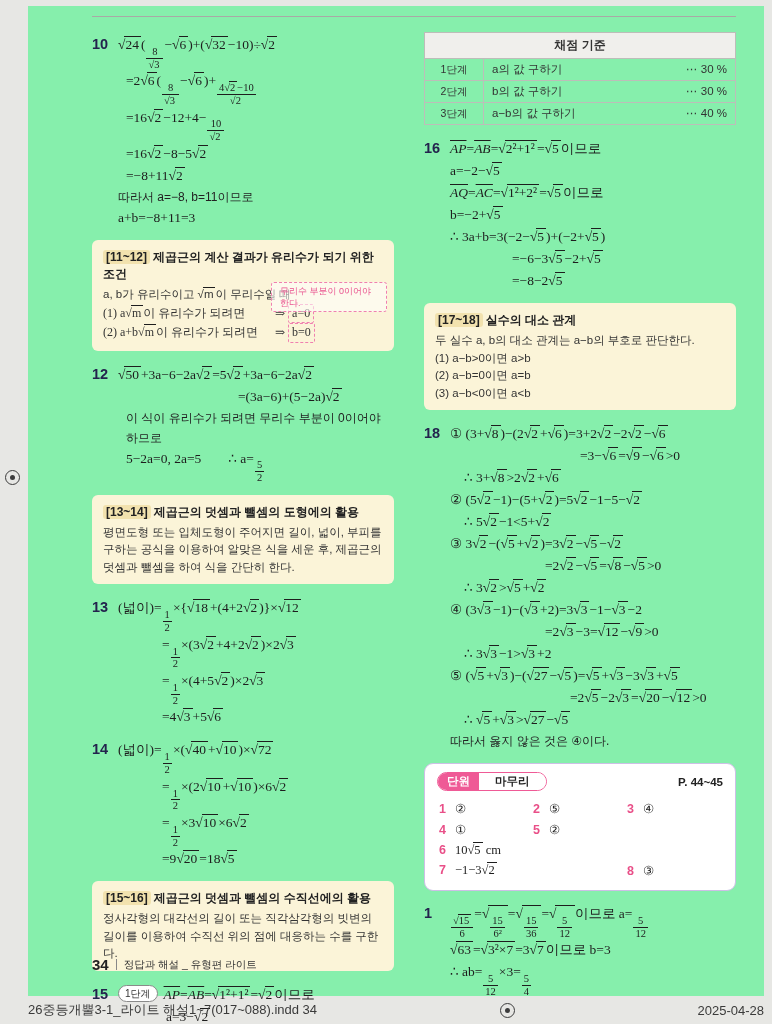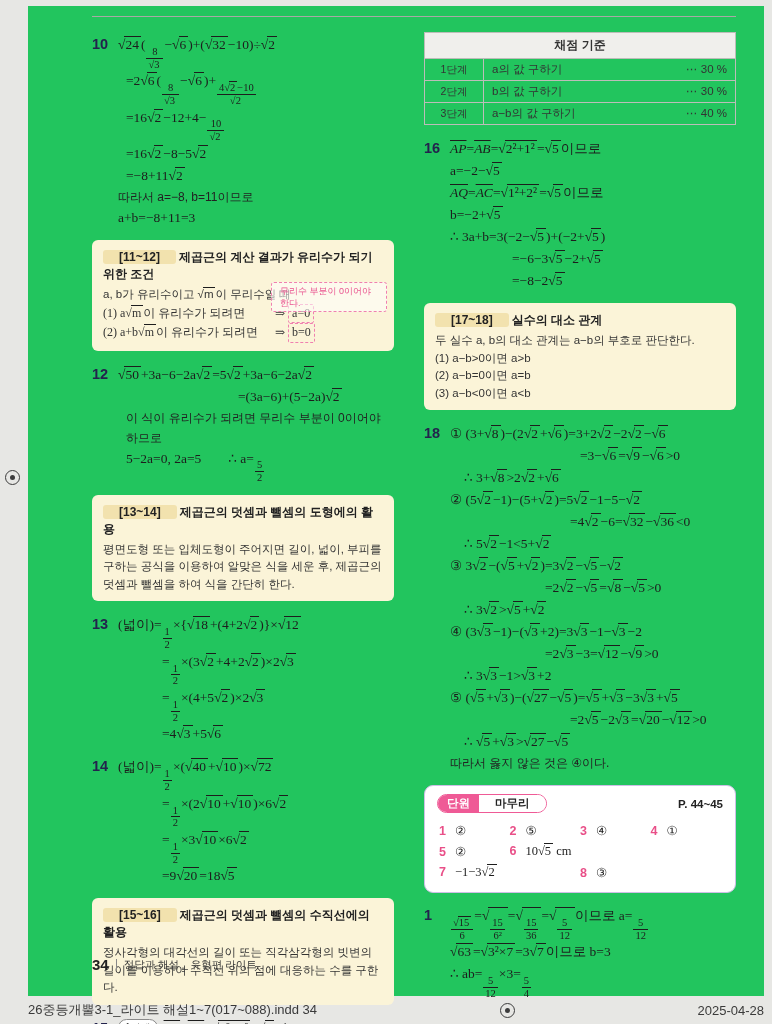--- a/index.html
+++ b/index.html
@@ -1,18 +1,18 @@
 <!DOCTYPE html>
 <html><head>
 <meta charset="utf-8">
 <style>
   html,body{margin:0;padding:0;}
   body{width:772px;height:1024px;font-family:"Liberation Sans","DejaVu Sans",sans-serif;}
   .stage{position:relative;width:772px;height:1024px;background:#e7e7e4;overflow:hidden;}
-  .paper{position:absolute;left:28px;top:6px;width:736px;height:990px;background:#22c55e;}
+  .paper{position:absolute;left:28px;top:6px;width:736px;height:990px;background:#86efac;}
   .top-rule{position:absolute;top:10px;left:64px;right:28px;border-top:1px solid #a9a9a6;}
 
   
   .regmark{width:13px;height:13px;border:1.5px solid #3c3c3c;border-radius:50%;position:relative;flex:none;}
   .regmark::before{content:"";position:absolute;left:50%;top:50%;width:5px;height:5px;margin:-2.5px 0 0 -2.5px;background:#3c3c3c;border-radius:50%;}
   .regmark.left{position:absolute;left:5px;top:470px;}
 
   .print-strip{position:absolute;left:28px;top:1001px;width:736px;display:flex;justify-content:space-between;align-items:center;font-size:13px;color:#3a3a3a;}
 
   .col{position:absolute;}
@@ -38,21 +38,21 @@
   .fr .nu{border-bottom:1px solid #1d1d1d;padding:0 2px;}
   .fr .de{padding:0 2px;}
   .ov{font-style:italic;text-decoration:overline;}
 
   
   .step{display:inline-block;border:1px solid #8a8a8a;border-radius:9px;padding:0 6px;font-size:10px;line-height:15px;color:#333;background:#fff;font-family:"Liberation Sans",sans-serif;vertical-align:2px;margin-right:6px;}
 
   
   .tip{background:#fbf4d8;border-radius:6px;padding:9px 11px 8px;margin:4px 0 13px;position:relative;}
   .tip-title{font-size:12px;font-weight:bold;color:#222;line-height:17px;margin-bottom:3px;}
-  .tip-title .range{background:#f2e2ae;border-radius:3px;padding:0 16px;margin-right:3px;}
+  .tip-title .range{background:#f2e2ae;border-radius:3px;padding:0 3px;margin-right:3px;}
   .tip-line,.tip-body{font-size:11.5px;line-height:17.5px;color:#333;}
   .tip-line.row{display:flex;align-items:center;}
   .tip-item{flex:none;width:168px;font-family:"Liberation Serif","DejaVu Serif",serif;font-size:12px;}
   .imply{font-family:"Liberation Serif","DejaVu Serif",serif;font-size:12px;margin-left:4px;}
   .hlval{border:1px dashed #f07fb0;border-radius:2px;padding:0 3px;margin-left:3px;font-family:"Liberation Serif",serif;font-size:12px;}
   .pink-note{position:absolute;right:7px;top:42px;border:1px dashed #f07fb0;color:#e9518e;font-size:9px;line-height:12px;padding:2px 8px;border-radius:3px;width:98px;background:rgba(255,255,255,.55);}
 
   
   table.score{width:100%;border-collapse:collapse;font-size:11.5px;color:#333;margin-bottom:13px;}
   .score th{background:#f0efec;border:1px solid #bdbdb9;font-weight:bold;padding:4px 0;font-size:12px;}
@@ -60,21 +60,21 @@
   .score td.st{width:42px;text-align:center;font-size:10.5px;}
   .score .pct{float:right;}
 
   
   .review{border:1.5px solid #cdbfe6;border-radius:9px;background:#fff;margin:12px 0 12px;}
   .review-head{display:flex;align-items:center;padding:8px 12px 3px;}
   .pill{display:inline-flex;border:1px solid #ef5a96;border-radius:11px;overflow:hidden;}
   .pill-left{background:#ef5a96;color:#fff;padding:1px 9px;font-weight:bold;font-size:11.5px;}
   .pill-right{background:#fff;color:#222;padding:1px 16px;font-weight:bold;font-size:11.5px;}
   .pageref{margin-left:auto;font-weight:bold;font-size:11.5px;color:#222;text-align:center;}
-  .ans-grid{display:grid;grid-template-columns:repeat(4,1fr);row-gap:5px;padding:7px 14px 11px;}
+  .ans-grid{display:grid;grid-template-columns:repeat(3,1fr);row-gap:5px;padding:7px 14px 11px;}
   .ans{font-family:"Liberation Serif","DejaVu Serif",serif;font-size:12.5px;white-space:nowrap;color:#1d1d1d;}
   .ans .an{color:#e94f88;font-family:"Liberation Sans",sans-serif;font-weight:bold;margin-right:9px;font-size:12.5px;font-style:normal;}
   .sp2{grid-column:span 2;}
 
   
   .footer{position:absolute;left:64px;top:950px;display:flex;align-items:center;}
   .footer .fp{font-size:15px;font-weight:bold;color:#222;}
   .footer .fdiv{width:0;border-left:1.5px solid #888;height:11px;margin:0 7px;}
   .footer .fl{font-size:10.5px;color:#333;}
 </style>
@@ -255,21 +255,20 @@
         <div class="tip-line">(3) a−b&lt;0이면 a&lt;b</div>
       </div>
 
       <div class="prob">
         <span class="pnum">18</span>
         <div class="pbody">
           <div class="mline">① (3+<span class="sq">√<span class="rd">8</span></span>)−(2<span class="sq">√<span class="rd">2</span></span>+<span class="sq">√<span class="rd">6</span></span>)=3+2<span class="sq">√<span class="rd">2</span></span>−2<span class="sq">√<span class="rd">2</span></span>−<span class="sq">√<span class="rd">6</span></span></div>
           <div class="mline in130">=3−<span class="sq">√<span class="rd">6</span></span>=<span class="sq">√<span class="rd">9</span></span>−<span class="sq">√<span class="rd">6</span></span>&gt;0</div>
           <div class="mline in14">∴ 3+<span class="sq">√<span class="rd">8</span></span>&gt;2<span class="sq">√<span class="rd">2</span></span>+<span class="sq">√<span class="rd">6</span></span></div>
           <div class="mline">② (5<span class="sq">√<span class="rd">2</span></span>−1)−(5+<span class="sq">√<span class="rd">2</span></span>)=5<span class="sq">√<span class="rd">2</span></span>−1−5−<span class="sq">√<span class="rd">2</span></span></div>
-          <div class="mline in120">=4<span class="sq">√<span class="rd">2</span></span>−6=<span class="sq">√<span class="rd">32</span></span>−<span class="sq">√<span class="rd">36</span></span>&lt;0</div>
           <div class="mline in14">∴ 5<span class="sq">√<span class="rd">2</span></span>−1&lt;5+<span class="sq">√<span class="rd">2</span></span></div>
           <div class="mline">③ 3<span class="sq">√<span class="rd">2</span></span>−(<span class="sq">√<span class="rd">5</span></span>+<span class="sq">√<span class="rd">2</span></span>)=3<span class="sq">√<span class="rd">2</span></span>−<span class="sq">√<span class="rd">5</span></span>−<span class="sq">√<span class="rd">2</span></span></div>
           <div class="mline in95">=2<span class="sq">√<span class="rd">2</span></span>−<span class="sq">√<span class="rd">5</span></span>=<span class="sq">√<span class="rd">8</span></span>−<span class="sq">√<span class="rd">5</span></span>&gt;0</div>
           <div class="mline in14">∴ 3<span class="sq">√<span class="rd">2</span></span>&gt;<span class="sq">√<span class="rd">5</span></span>+<span class="sq">√<span class="rd">2</span></span></div>
           <div class="mline">④ (3<span class="sq">√<span class="rd">3</span></span>−1)−(<span class="sq">√<span class="rd">3</span></span>+2)=3<span class="sq">√<span class="rd">3</span></span>−1−<span class="sq">√<span class="rd">3</span></span>−2</div>
           <div class="mline in95">=2<span class="sq">√<span class="rd">3</span></span>−3=<span class="sq">√<span class="rd">12</span></span>−<span class="sq">√<span class="rd">9</span></span>&gt;0</div>
           <div class="mline in14">∴ 3<span class="sq">√<span class="rd">3</span></span>−1&gt;<span class="sq">√<span class="rd">3</span></span>+2</div>
           <div class="mline">⑤ (<span class="sq">√<span class="rd">5</span></span>+<span class="sq">√<span class="rd">3</span></span>)−(<span class="sq">√<span class="rd">27</span></span>−<span class="sq">√<span class="rd">5</span></span>)=<span class="sq">√<span class="rd">5</span></span>+<span class="sq">√<span class="rd">3</span></span>−3<span class="sq">√<span class="rd">3</span></span>+<span class="sq">√<span class="rd">5</span></span></div>
           <div class="mline in120">=2<span class="sq">√<span class="rd">5</span></span>−2<span class="sq">√<span class="rd">3</span></span>=<span class="sq">√<span class="rd">20</span></span>−<span class="sq">√<span class="rd">12</span></span>&gt;0</div>
           <div class="mline in14">∴ <span class="sq">√<span class="rd">5</span></span>+<span class="sq">√<span class="rd">3</span></span>&gt;<span class="sq">√<span class="rd">27</span></span>−<span class="sq">√<span class="rd">5</span></span></div>

